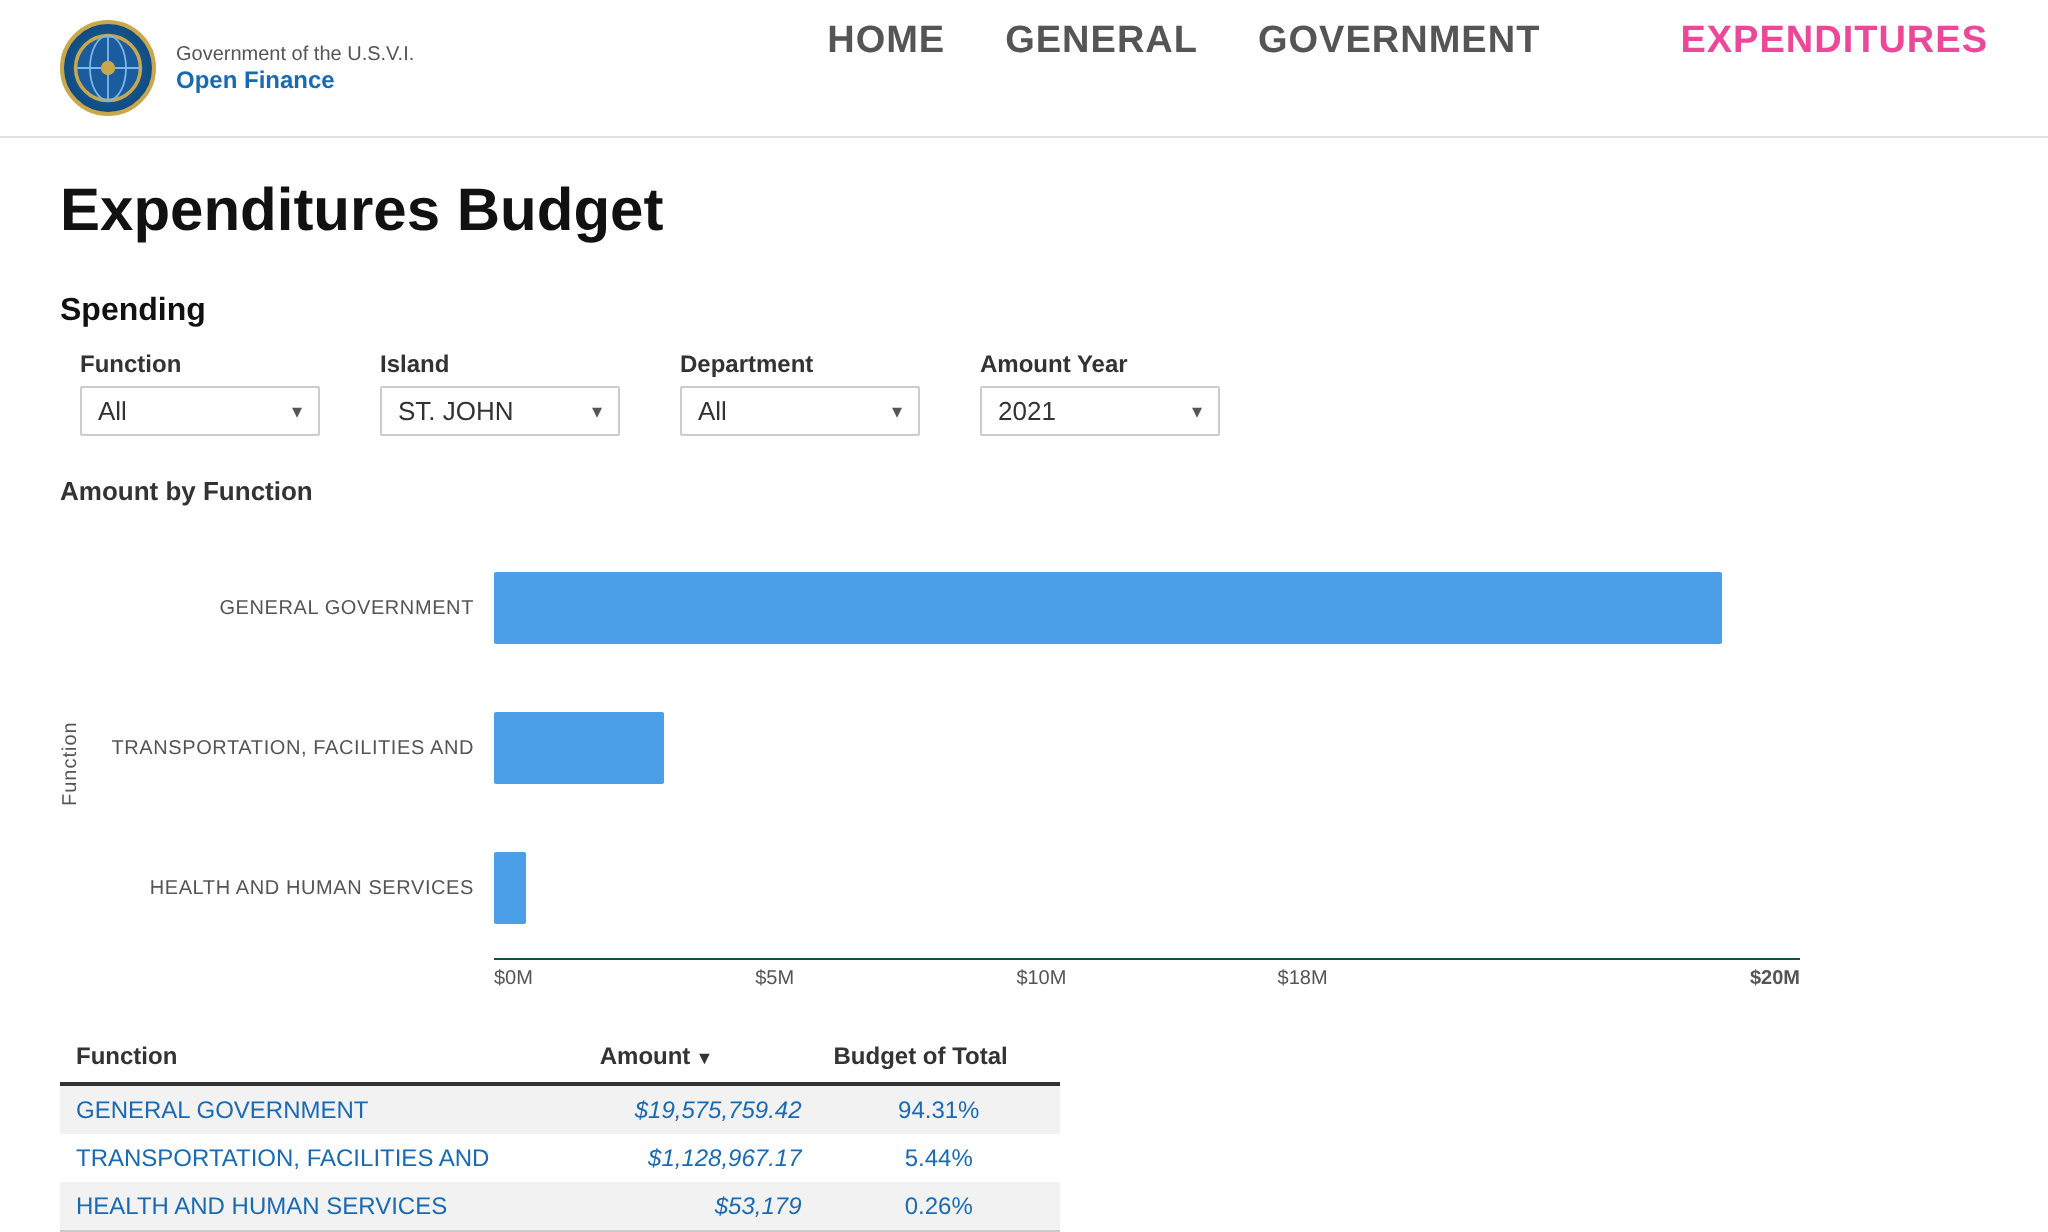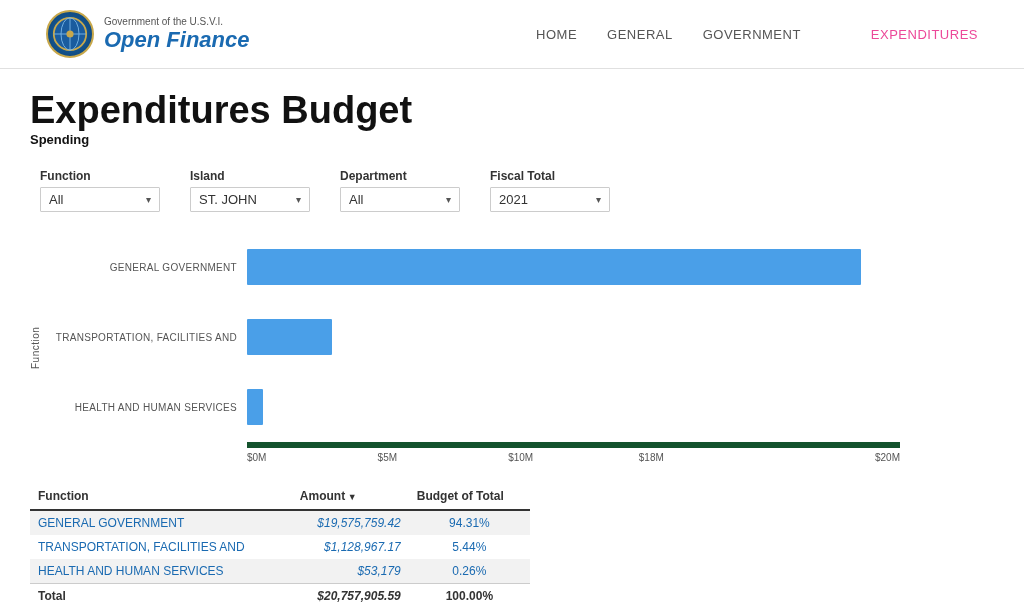--- a/index.html
+++ b/index.html
@@ -1,23 +1,23 @@
 <!DOCTYPE html>
 <html><head>
   <meta charset="utf-8">
   <style>
     * { box-sizing: border-box; margin: 0; padding: 0; }
     body { font-family: Arial, sans-serif; background: #fff; color: #333; font-size: 13px; }
 
     
     .header {
       display: flex;
-      align-items: center;
+      align-items: flex-start;
       justify-content: space-between;
-      padding: 10px 46px;
+      padding: 10px 30px;
       border-bottom: 1px solid #e0e0e0;
       background: #fff;
     }
     .logo-area {
       display: flex;
       align-items: center;
       gap: 10px;
     }
     .logo-circle {
       width: 48px;
@@ -26,39 +26,39 @@
       background: radial-gradient(circle, #1a6ab1 0%, #0d3f6e 100%);
       display: flex;
       align-items: center;
       justify-content: center;
       overflow: hidden;
       border: 2px solid #c8a84b;
     }
     .logo-circle svg { width: 36px; height: 36px; }
     .logo-text { display: flex; flex-direction: column; }
     .logo-text .gov-line { font-size: 10px; color: #555; }
-    .logo-text .open-finance { font-size: 22px; font-weight: bold; color: #1a6ab1; font-style: italic; }
+    .logo-text .open-finance { font-size: 12px; font-weight: bold; color: #1a6ab1; }
     .nav {
       display: flex;
       gap: 30px;
       align-items: center;
     }
     .nav a {
       text-decoration: none;
-      font-size: 13px;
-      font-weight: 400;
+      font-size: 19px;
+      font-weight: 700;
       letter-spacing: 0.5px;
       color: #555;
     }
     .nav a.active { color: #ec4899; margin-left: 40px; }
 
     
     .main { padding: 20px 30px; }
-    .page-title { font-size: 38px; font-weight: bold; color: #111; margin-bottom: 0; }
-    .section-title { font-size: 13px; font-weight: bold; color: #111; margin-bottom: 22px; }
+    .page-title { font-size: 30px; font-weight: bold; color: #111; margin-bottom: 24px; }
+    .section-title { font-size: 16px; font-weight: bold; color: #111; margin-bottom: 10px; }
 
     
     .filters {
       display: flex;
       gap: 30px;
       margin-bottom: 20px;
       margin-left: 10px;
     }
     .filter-group { display: flex; flex-direction: column; gap: 4px; }
     .filter-label { font-size: 12px; color: #333; font-weight: 600; }
@@ -134,29 +134,29 @@
       background: #4a9fe8;
       border-radius: 1px;
     }
     .bar.small { height: 36px; }
 
     
     .x-axis {
       display: flex;
       margin-left: 200px;
       padding-top: 4px;
-      border-top: 6px solid #14532d;
+      border-top: 1px solid #14532d;
     }
     .x-tick {
       flex: 1;
       text-align: left;
       font-size: 10px;
       color: #555;
     }
-    .x-tick:last-child { text-align: right; }
+    .x-tick:last-child { text-align: right; font-weight: bold; }
 
     
     .data-table {
       width: 100%;
       max-width: 500px;
       border-collapse: collapse;
       margin-top: 10px;
     }
     .data-table th {
       text-align: left;
@@ -233,29 +233,30 @@
       </div>
     </div>
     <div class="filter-group">
       <span class="filter-label">Department</span>
       <div class="filter-select">
         <span>All</span>
         <span class="chevron">▾</span>
       </div>
     </div>
     <div class="filter-group">
-      <span class="filter-label">Fiscal Total</span>
+      <span class="filter-label">Amount Year</span>
       <div class="filter-select">
         <span>2021</span>
         <span class="chevron">▾</span>
       </div>
     </div>
   </div>
 
   <div class="chart-section">
+    <div class="chart-title">Amount by Function</div>
 
     <div class="chart-area">
       <div class="y-axis-label-wrapper">Function</div>
       <div class="chart-inner">
         <div class="bars-container">
 
           <div class="bar-row">
             <div class="bar-label">GENERAL GOVERNMENT</div>
             <div class="bar-track" style="position:relative;">
               <div style="position:absolute;top:0;left:0;width:100%;height:100%;display:flex;align-items:center;">

